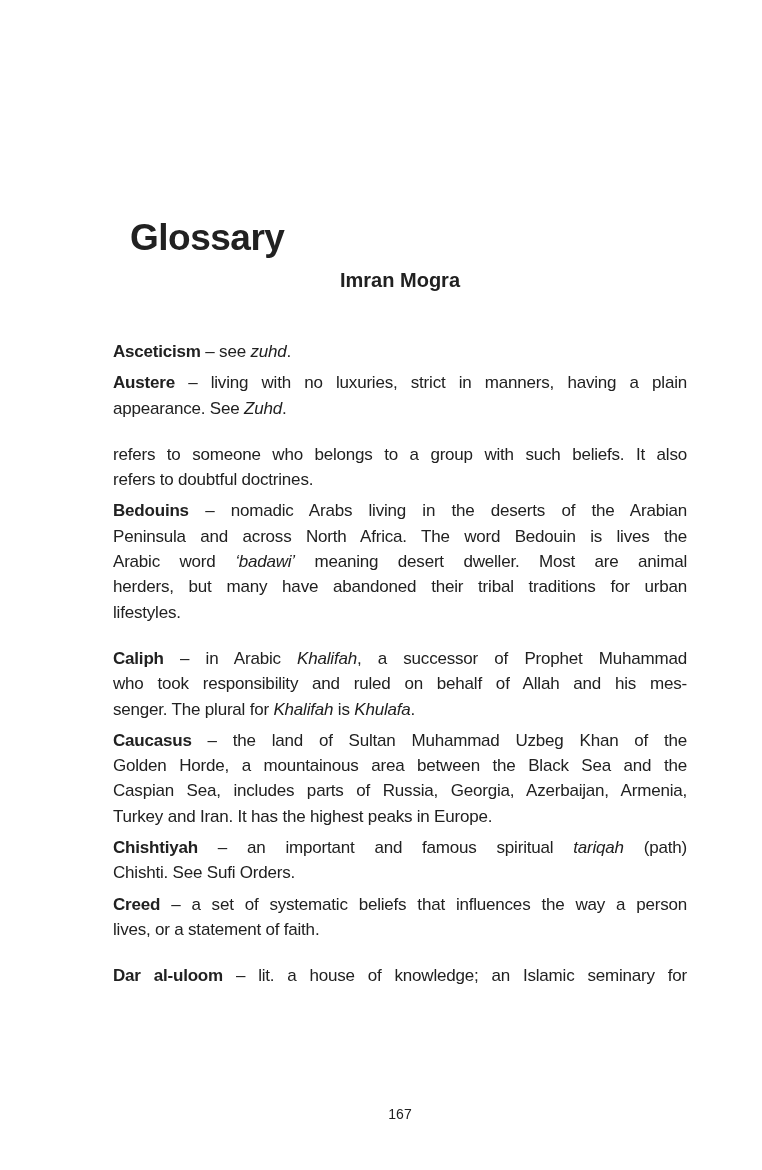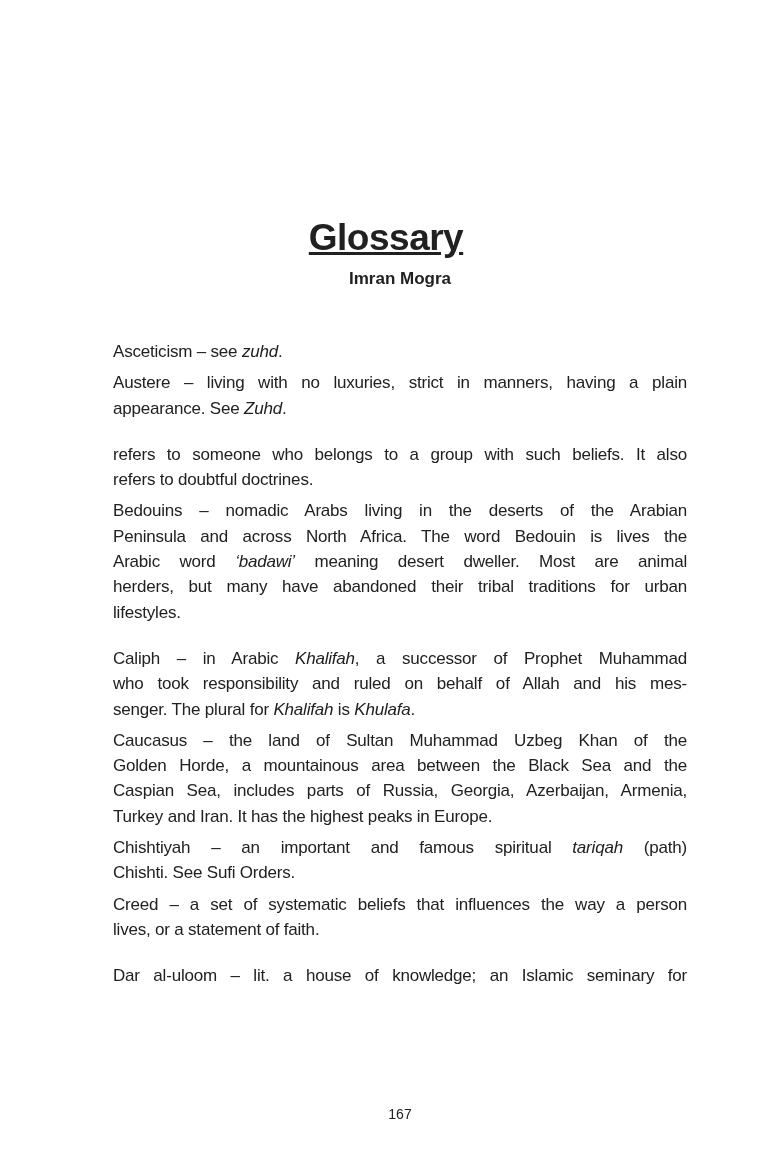--- a/index.html
+++ b/index.html
@@ -5,37 +5,37 @@
   html, body { margin: 0; padding: 0; }
   body {
     width: 762px; height: 1170px;
     background: #ffffff;
     position: relative;
     font-family: "Liberation Sans", sans-serif;
     color: #212121;
     overflow: hidden;
   }
   .page-title {
-    position: absolute; top: 219px; left: 99px; width: 574px;
-    text-align: center; font-weight: bold; font-size: 37px;
-    letter-spacing: -0.5px; line-height: 1; text-decoration: underline;
+    position: absolute; top: 219px; left: 130px; width: 574px;
+    text-align: left; font-weight: bold; font-size: 37px;
+    letter-spacing: -0.5px; line-height: 1;
   }
   .page-subtitle {
     position: absolute; top: 270px; left: 113px; width: 574px;
-    text-align: center; font-weight: bold; font-size: 17px; line-height: 1;
+    text-align: center; font-weight: bold; font-size: 20px; line-height: 1;
   }
   #entries {
     position: absolute; top: 339px; left: 113px; width: 574px;
     font-size: 17px; line-height: 25.3px; letter-spacing: -0.2px;
   }
   .entry { margin-top: 6px; }
   .entry:first-child { margin-top: 0; }
   .entry.gap { margin-top: 21px; }
   .line.j { text-align: justify; text-align-last: justify; }
-  .b { font-weight: normal; }
+  .b { font-weight: bold; }
   .i { font-style: italic; }
   .page-number {
     position: absolute; top: 1107px; left: 113px; width: 574px;
     text-align: center; font-size: 14px; line-height: 1;
   }
 </style>
 </head>
 <body>
 
 <div class="page-title">Glossary</div>

